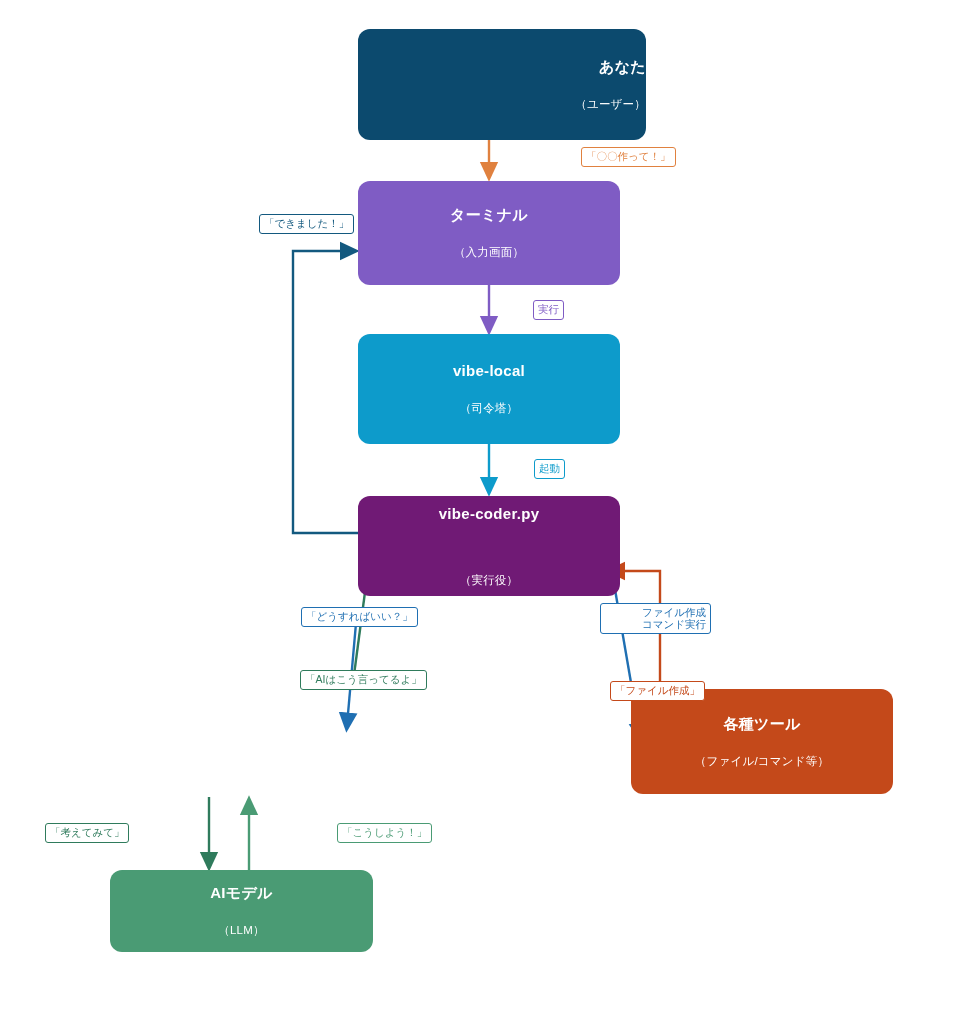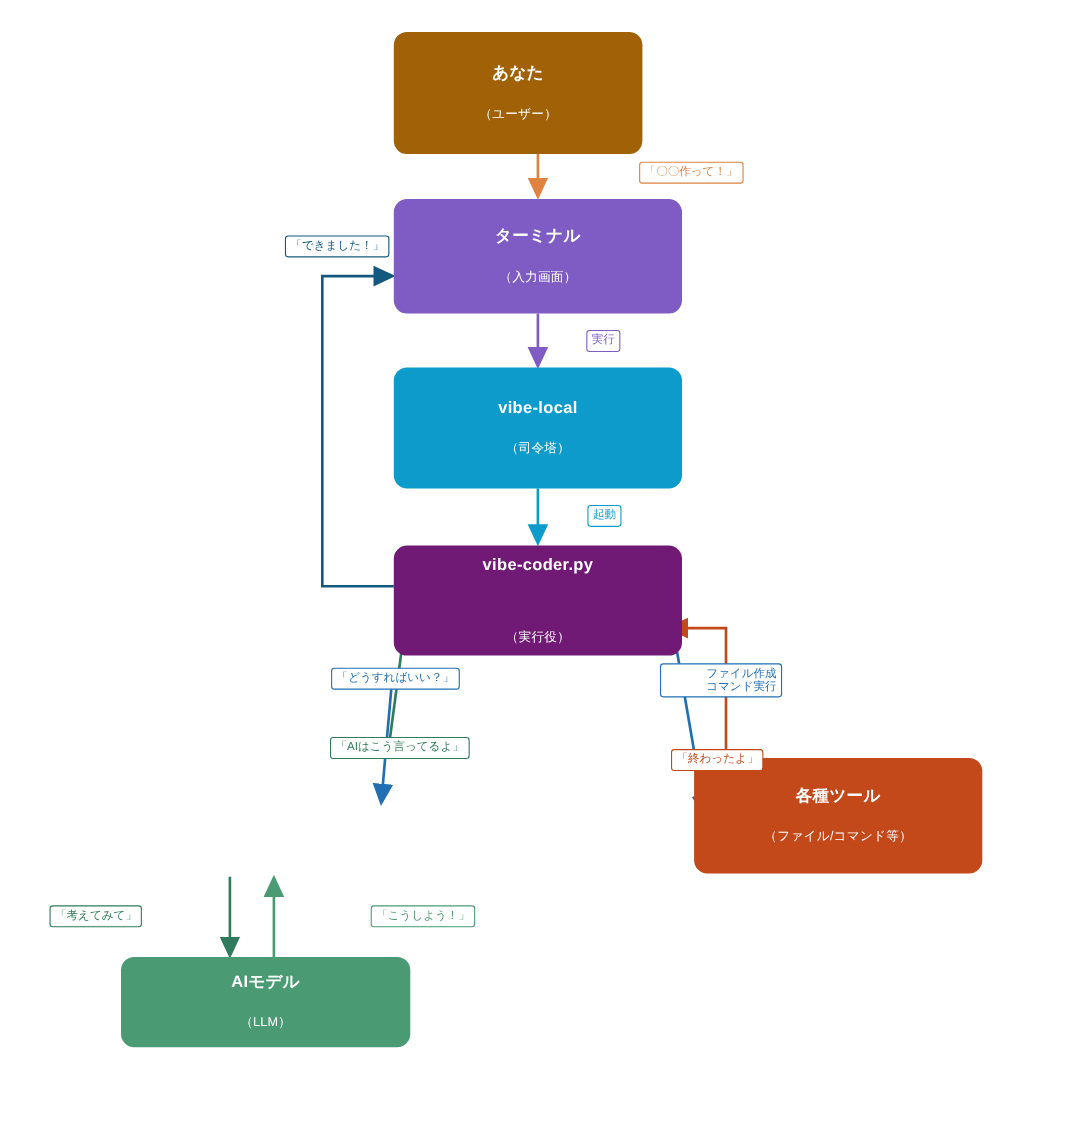--- a/index.html
+++ b/index.html
@@ -111,21 +111,21 @@
 
     <path d="M209,797 L209,864" stroke="#2F7B5C" stroke-width="2.4" fill="none" marker-end="url(#ah-dgreen)"></path>
 
     <path d="M249,870 L249,803" stroke="#4A9B74" stroke-width="2.4" fill="none" marker-end="url(#ah-lgreen)"></path>
 
     <path d="M612,572 L640,735" stroke="#1F6FB2" stroke-width="2.4" fill="none" marker-end="url(#ah-blue)"></path>
 
     <path d="M660,689 L660,571 L613,571" stroke="#C4491A" stroke-width="2.4" fill="none" marker-end="url(#ah-dorange)"></path>
   </svg>
 
-  <div class="node" style="left:358px; top:29px; width:226px; height:111px; background:#a16207;">
+  <div class="node" style="left:358px; top:29px; width:288px; height:111px; background:#0c4a6e;align-items:flex-end;">
     <div class="node-title">あなた</div>
     <div class="node-sub">（ユーザー）</div>
   </div>
 
   <div class="node" style="left:358px; top:181px; width:262px; height:104px; background:#7F5CC4;">
     <div class="node-title">ターミナル</div>
     <div class="node-sub">（入力画面）</div>
   </div>
 
   <div class="node" style="left:358px; top:334px; width:262px; height:110px; background:#0D9BCB;">
@@ -157,19 +157,19 @@
 
   <div class="edge-label" style="left:534px; top:459px; color:#0D9BCB; border-color:#0D9BCB;">起動</div>
 
   <div class="edge-label" style="left:301px; top:607px; color:#1F6FB2; border-color:#1F6FB2;">「どうすればいい？」</div>
 
   <div class="edge-label" style="left:300px; top:670px; color:#2F7B5C; border-color:#2F7B5C;">「AIはこう言ってるよ」</div>
 
   <div class="edge-label" style="left:600px; top:603px; color:#1F6FB2; border-color:#1F6FB2; line-height:1.15;padding-left:41px;">ファイル作成
 コマンド実行</div>
 
-  <div class="edge-label" style="left:610px; top:681px; color:#C4491A; border-color:#C4491A;">「終わったよ」</div>
+  <div class="edge-label" style="left:610px; top:681px; color:#C4491A; border-color:#C4491A;">「ファイル作成」</div>
 
   <div class="edge-label" style="left:45px; top:823px; color:#2F7B5C; border-color:#2F7B5C;">「考えてみて」</div>
 
   <div class="edge-label" style="left:337px; top:823px; color:#4A9B74; border-color:#4A9B74;">「こうしよう！」</div>
 
 </div>
 
 </body></html>

